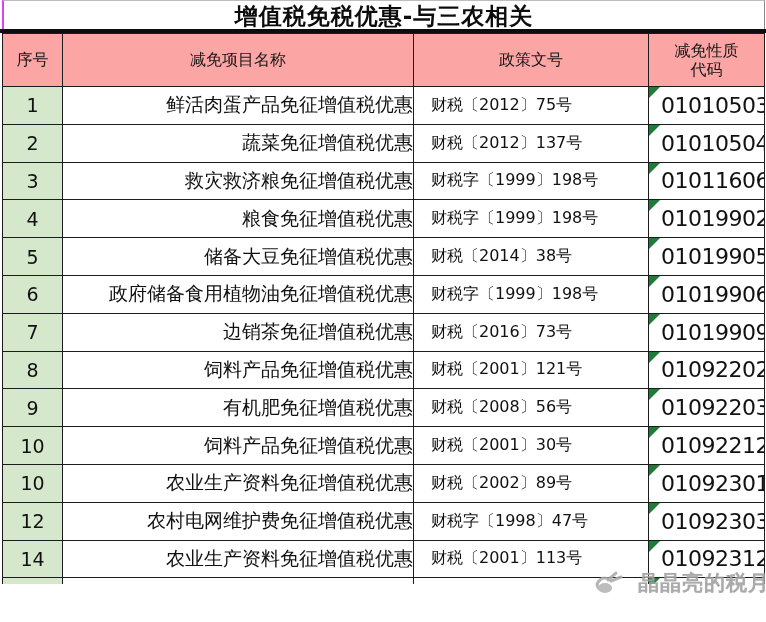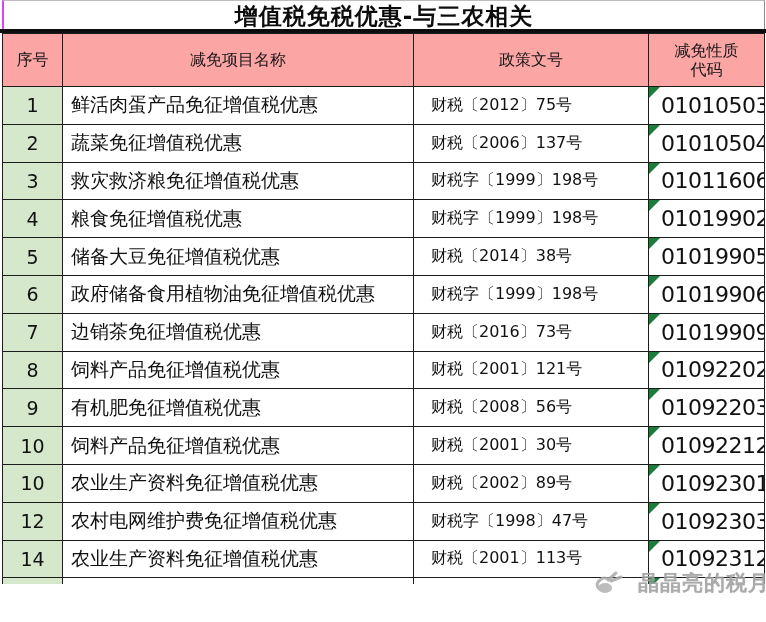--- a/index.html
+++ b/index.html
@@ -34,21 +34,21 @@
   }
   thead tr{height:53px;}
   thead th{
     background:#fca5a5;font-weight:normal;font-size:16px;text-align:center;color:#161616;
   }
   th.code-header{white-space:pre-line;line-height:1.2;}
   tbody tr{height:37.8px;}
   td.c-no{
     background:#D6E8CC;text-align:center;font-size:19px;
   }
-  td.c-name{background:#fff;font-size:19px;padding-left:8px;text-align:left;}
+  td.c-name{background:#fff;font-size:19px;padding-left:8px;text-align:right;}
   td.c-doc{background:#fff;font-size:16px;padding-left:17px;text-align:left;}
   td.c-code{
     background:#fff;font-size:22px;letter-spacing:-0.5px;padding-left:12px;
     position:relative;text-align:left;
   }
   .tri{
     position:absolute;top:0;left:0;width:0;height:0;
     border-top:11px solid #1E7C3A;border-right:11px solid transparent;
   }
   tr.partial{height:6px;}
@@ -93,21 +93,21 @@
     <td class="c-no">1</td>
     <td class="c-name">鲜活肉蛋产品免征增值税优惠</td>
     <td class="c-doc">财税〔2012〕75号</td>
     <td class="c-code">
       <span class="tri"></span><span>01010503</span>
     </td>
   </tr>
       <tr>
     <td class="c-no">2</td>
     <td class="c-name">蔬菜免征增值税优惠</td>
-    <td class="c-doc">财税〔2006〕137号</td>
+    <td class="c-doc">财税〔2012〕137号</td>
     <td class="c-code">
       <span class="tri"></span><span>01010504</span>
     </td>
   </tr>
       <tr>
     <td class="c-no">3</td>
     <td class="c-name">救灾救济粮免征增值税优惠</td>
     <td class="c-doc">财税字〔1999〕198号</td>
     <td class="c-code">
       <span class="tri"></span><span>01011606</span>

